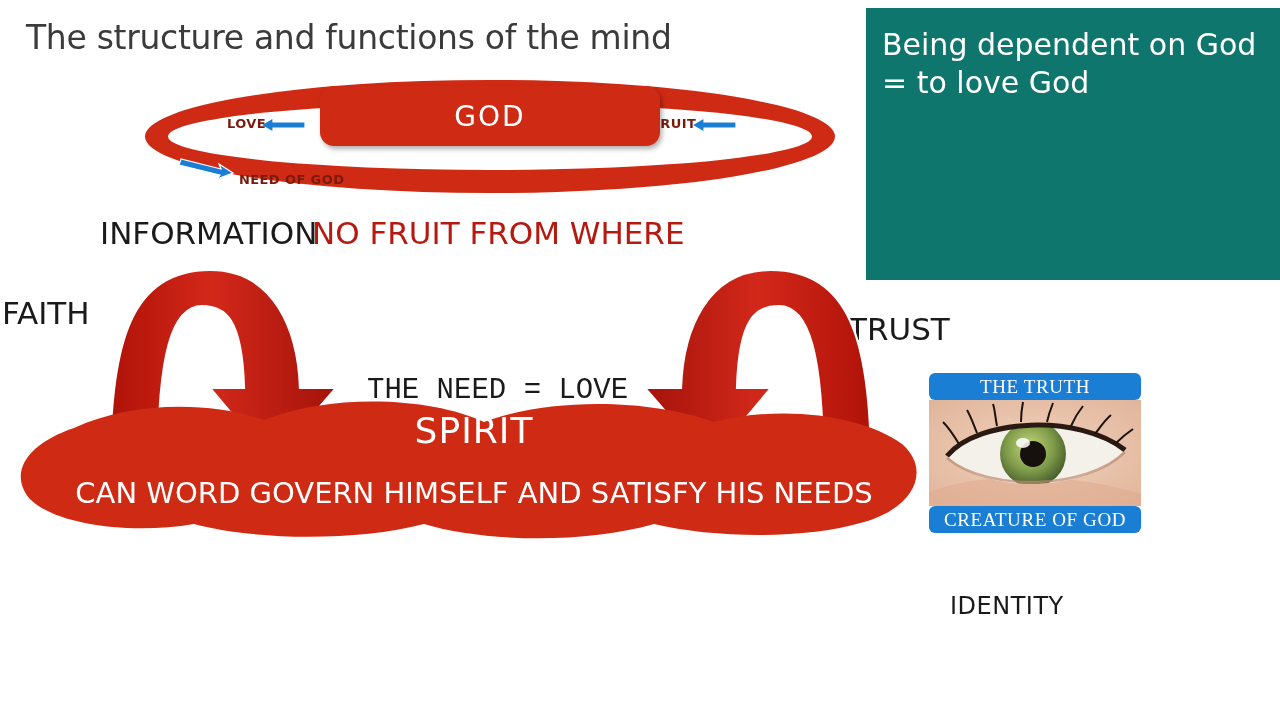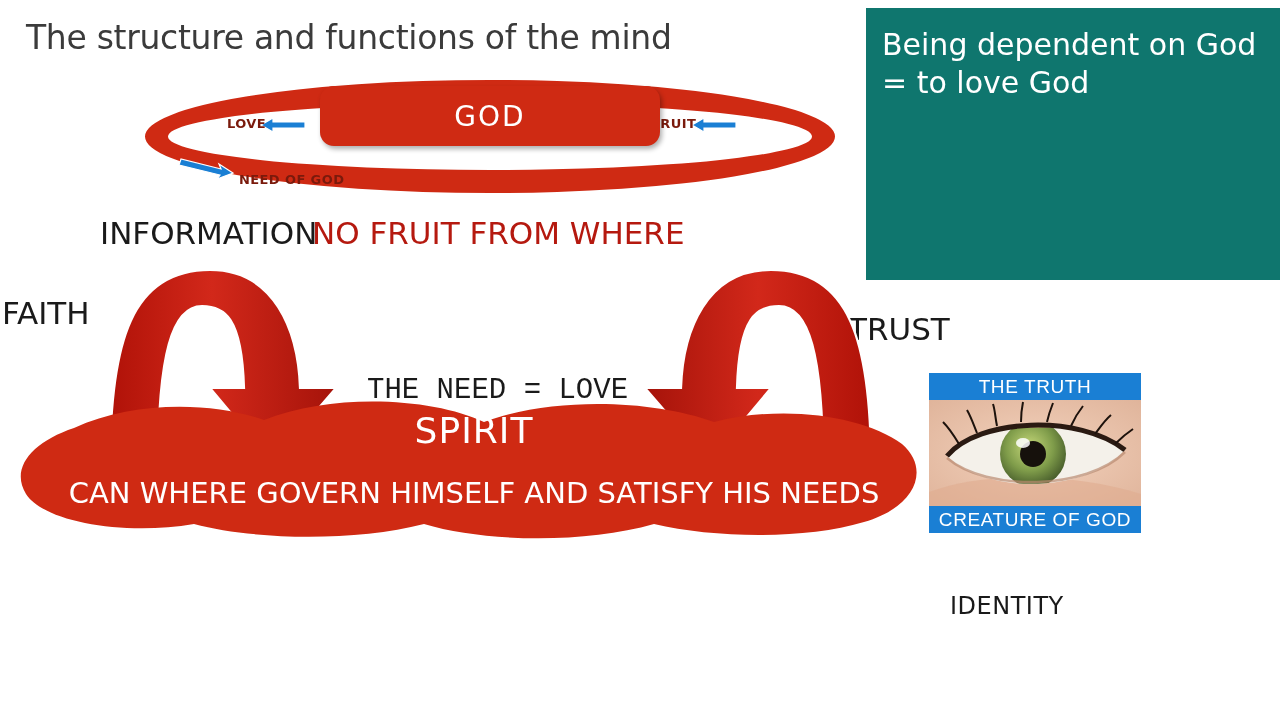--- a/index.html
+++ b/index.html
@@ -191,25 +191,26 @@
     background: #ffffff;
   }
   .eye-cap {
     position: absolute;
     left: 0;
     width: 212px;
     height: 27px;
     background: #1a7fd4;
     color: #ffffff;
     font-size: 19px;
-    font-family: Liberation Sans, sans-serif;
+    font-family: Liberation Serif, serif;
     display: flex;
     align-items: center;
     justify-content: center;
     letter-spacing: 0.6px;
+    border-radius: 6px;
   }
   .eye-cap-top { top: 0; }
   .eye-cap-bottom { bottom: 0; }
   .eye-photo {
     position: absolute;
     left: 0;
     top: 27px;
     width: 212px;
     height: 106px;
     overflow: hidden;
@@ -318,21 +319,21 @@
   <div class="cloud">
     <svg width="920" height="146" viewBox="0 0 920 146">
       <path fill="#cf2a13" d="
         M60,30 C120,2 200,4 250,22 C320,-6 420,0 470,24
         C540,-2 640,2 700,24 C770,6 850,18 888,46
         C918,72 900,110 850,124 C790,142 700,140 640,126
         C570,146 470,144 410,126 C340,144 240,142 180,126
         C110,138 30,124 12,96 C-4,70 18,44 60,30 Z"></path>
     </svg>
     <div class="spirit-label">SPIRIT</div>
-    <div class="cloud-sub">CAN WHERE GOVERN HIMSELF AND SATISFY HIS NEEDS</div>
+    <div class="cloud-sub">CAN WORD GOVERN HIMSELF AND SATISFY HIS NEEDS</div>
   </div>
 
   <div class="eye-card">
     <div class="eye-cap eye-cap-top">THE TRUTH</div>
     <div class="eye-photo">
       <svg width="212" height="106" viewBox="0 0 212 106">
         <defs>
           <radialGradient id="skin" cx="0.5" cy="0.5" r="0.8">
             <stop offset="0" stop-color="#f3d2bd"></stop>
             <stop offset="1" stop-color="#ddb096"></stop>

